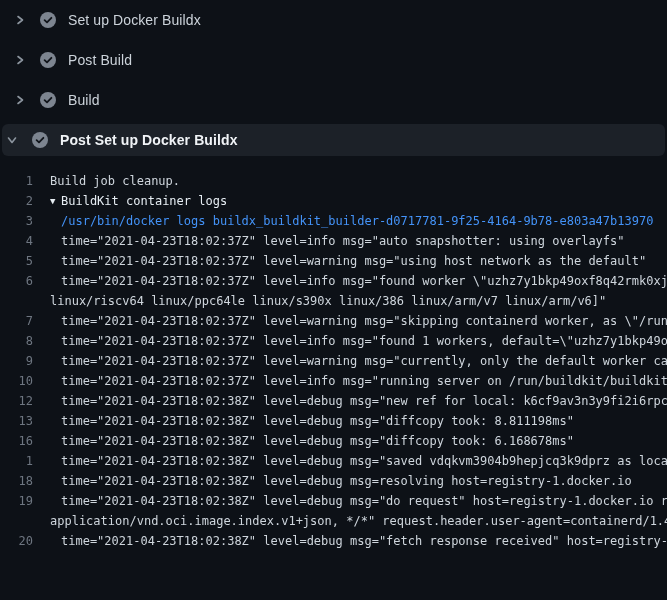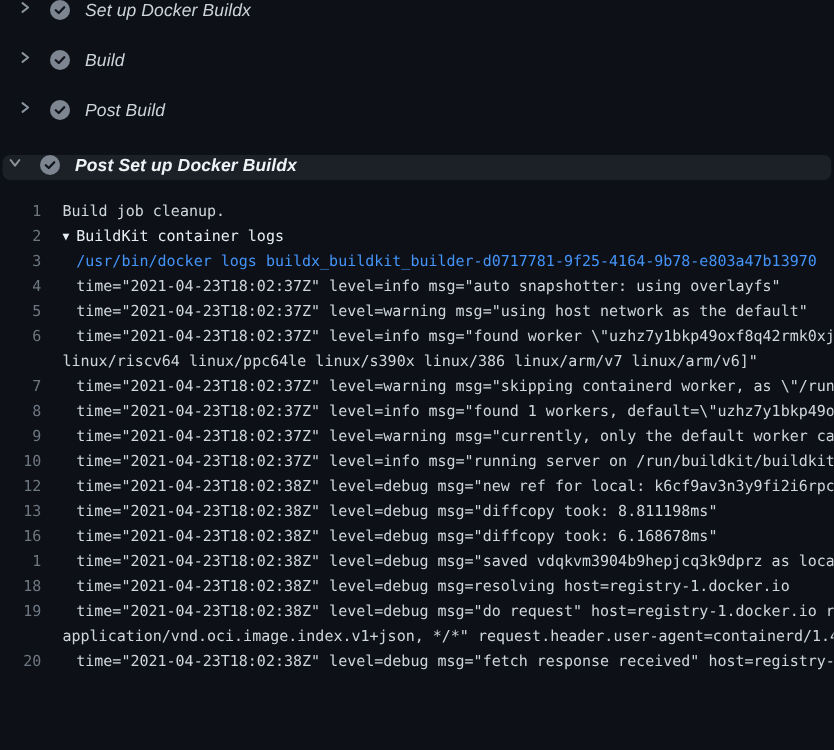--- a/index.html
+++ b/index.html
@@ -4,30 +4,30 @@
 <style>
   html,body{margin:0;padding:0;}
   body{
     width:667px;height:600px;overflow:hidden;
     background:#0d1117;
     font-family:"Liberation Sans",sans-serif;
   }
   
   #sections{padding-top:0;}
   .section{
-    height:40px;display:flex;align-items:flex-start;
-    padding:0 16px 0 12px;cursor:pointer;box-sizing:border-box;font-style:italic;
+    height:40px;display:flex;align-items:center;
+    padding:0 16px 0 12px;cursor:pointer;box-sizing:border-box;
   }
   .section .chev{width:16px;display:flex;justify-content:center;align-items:center;flex:none;}
   .section .check{margin-left:12px;display:flex;align-items:center;flex:none;}
   .section .slabel{
     margin-left:12px;font-size:14px;font-weight:500;color:#ccd3da;letter-spacing:.1px;
   }
   .section.expanded{
-    height:20px;background:#1c2128;border-radius:6px;margin:4px 2px 0 2px;
+    height:32px;background:#1c2128;border-radius:6px;margin:4px 2px 0 2px;
     padding-left:2px;
   }
   .section.expanded .slabel{color:#f0f3f6;font-weight:600;}
   
   #log{
     padding-top:15px;
     font-family:"DejaVu Sans Mono","Liberation Mono",monospace;
     font-size:12px;line-height:20px;
   }
   .lrow{height:20px;display:flex;white-space:pre;overflow:hidden;align-items:baseline;}
@@ -68,35 +68,35 @@
         <svg width="12" height="12" viewBox="0 0 12 12">
           <path d="M4 2.5 L8.5 6 L4 9.5" stroke="#8b949e" stroke-width="1.6" fill="none" stroke-linecap="round" stroke-linejoin="round"></path>
         </svg>
       </span>
       <span class="check">
         <svg width="16" height="16" viewBox="0 0 16 16">
           <circle cx="8" cy="8" r="8" fill="#7d8590"></circle>
           <path d="M4.6 8.2 L7 10.4 L11.4 5.8" stroke="#10141a" stroke-width="1.8" fill="none" stroke-linecap="round" stroke-linejoin="round"></path>
         </svg>
       </span>
-      <span class="slabel">Build</span>
+      <span class="slabel">Post Build</span>
     </div>
     <div class="section">
       <span class="chev">
         <svg width="12" height="12" viewBox="0 0 12 12">
           <path d="M4 2.5 L8.5 6 L4 9.5" stroke="#8b949e" stroke-width="1.6" fill="none" stroke-linecap="round" stroke-linejoin="round"></path>
         </svg>
       </span>
       <span class="check">
         <svg width="16" height="16" viewBox="0 0 16 16">
           <circle cx="8" cy="8" r="8" fill="#7d8590"></circle>
           <path d="M4.6 8.2 L7 10.4 L11.4 5.8" stroke="#10141a" stroke-width="1.8" fill="none" stroke-linecap="round" stroke-linejoin="round"></path>
         </svg>
       </span>
-      <span class="slabel">Post Build</span>
+      <span class="slabel">Build</span>
     </div>
     <div class="section expanded">
       <span class="chev">
         <svg width="12" height="12" viewBox="0 0 12 12">
           <path d="M2.5 4 L6 8.5 L9.5 4" stroke="#8b949e" stroke-width="1.6" fill="none" stroke-linecap="round" stroke-linejoin="round"></path>
         </svg>
       </span>
       <span class="check">
         <svg width="16" height="16" viewBox="0 0 16 16">
           <circle cx="8" cy="8" r="8" fill="#7d8590"></circle>

